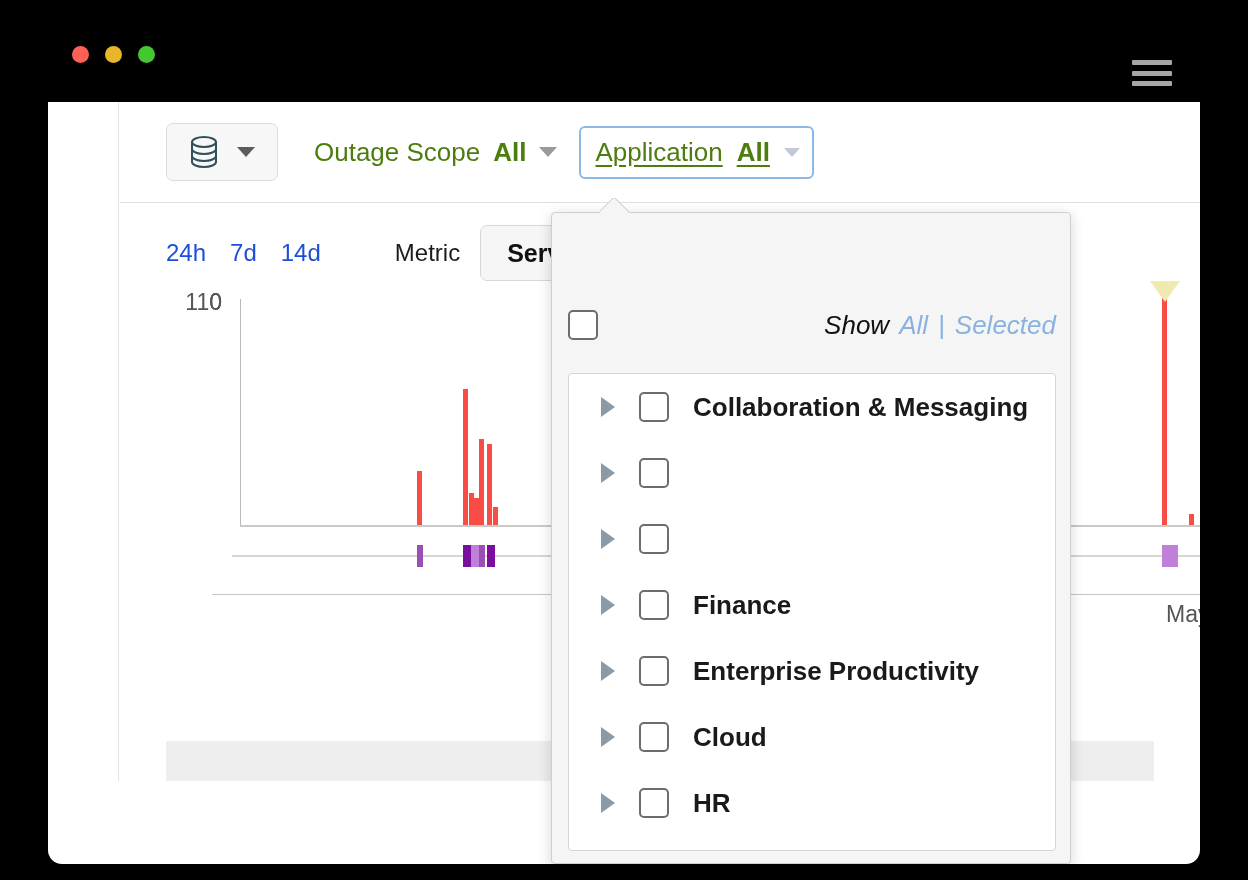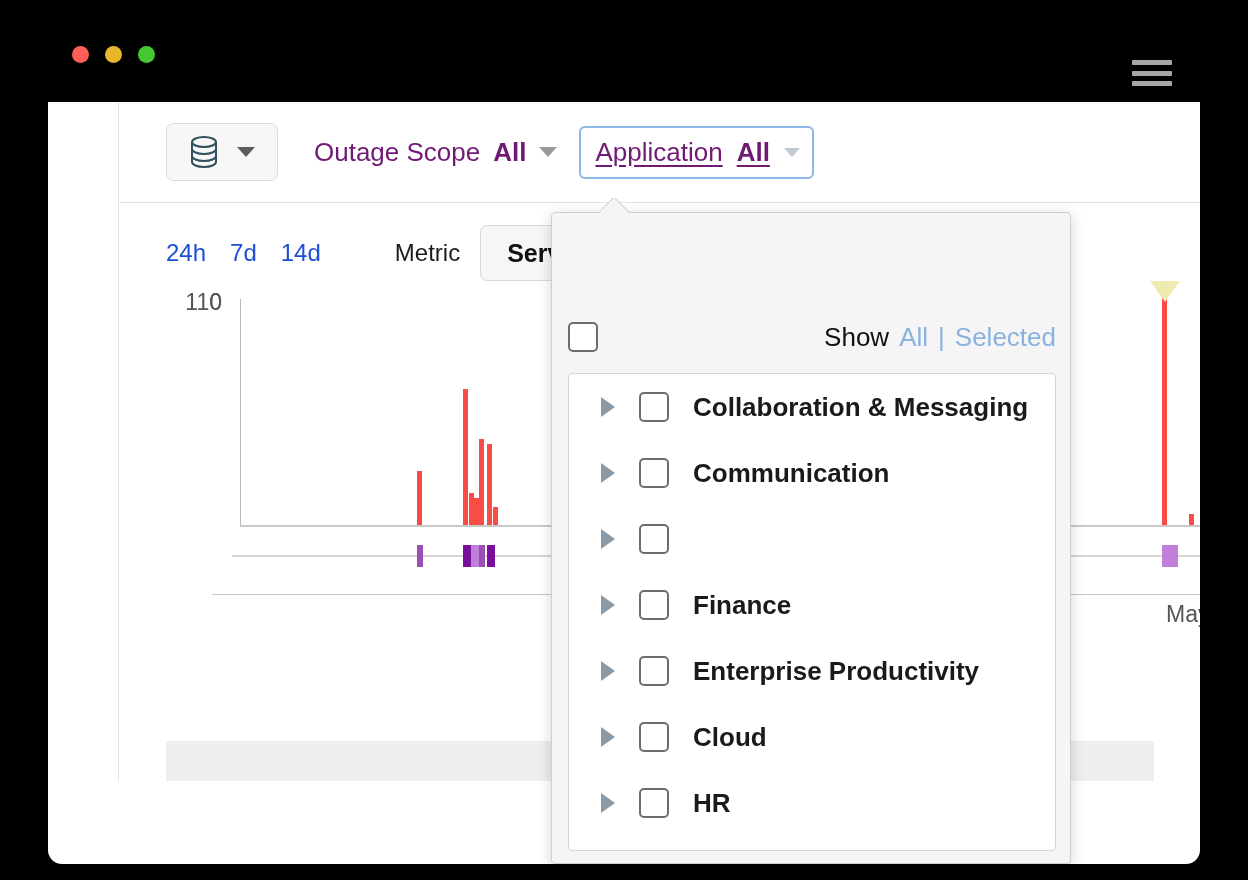--- a/index.html
+++ b/index.html
@@ -102,21 +102,21 @@
   }
   .caret-light {
     width: 0; height: 0;
     border-left: 8px solid transparent;
     border-right: 8px solid transparent;
     border-top: 9px solid #c0c9d4;
   }
 
   .filter-chip {
     display: flex; align-items: center; gap: 13px;
-    font-size: 26px; color: #701a75;
+    font-size: 26px; color: #4d7c0f;
     margin-left: 36px;
     cursor: pointer;
     white-space: nowrap;
   }
   .filter-chip .fval { font-weight: bold; }
 
   .filter-chip.active {
     border: 2px solid #8cb8e8;
     border-radius: 6px;
     padding: 9px 12px 9px 14px;
@@ -288,23 +288,23 @@
     border: none; outline: none;
     font-size: 25px; color: #333;
     background: transparent;
     width: 380px;
     font-family: "Liberation Sans", sans-serif;
   }
   .search-input::placeholder { color: #8b8b8b; }
 
   .show-row {
     position: absolute;
-    left: 16px; top: 96px;
+    left: 16px; top: 84px;
     width: 488px; height: 56px;
-    display: flex; align-items: center;
+    display: flex; align-items: center; font-style: italic;
   }
   .cb {
     width: 30px; height: 30px;
     border: 2px solid #6d6d6d;
     border-radius: 5px;
     background: #ffffff;
     cursor: pointer;
     flex: none;
   }
   .show-right {
@@ -505,21 +505,20 @@
 
       <div class="list-box" id="list-box">
           <div class="list-row">
             <span class="tri"></span>
             <span class="cb"></span>
             <span class="row-label">Collaboration &amp; Messaging</span>
           </div>
           <div class="list-row">
             <span class="tri"></span>
             <span class="cb"></span>
-            <span class="row-label">Communication</span>
           </div>
           <div class="list-row">
             <span class="tri"></span>
             <span class="cb"></span>
           </div>
           <div class="list-row">
             <span class="tri"></span>
             <span class="cb"></span>
             <span class="row-label">Finance</span>
           </div>

